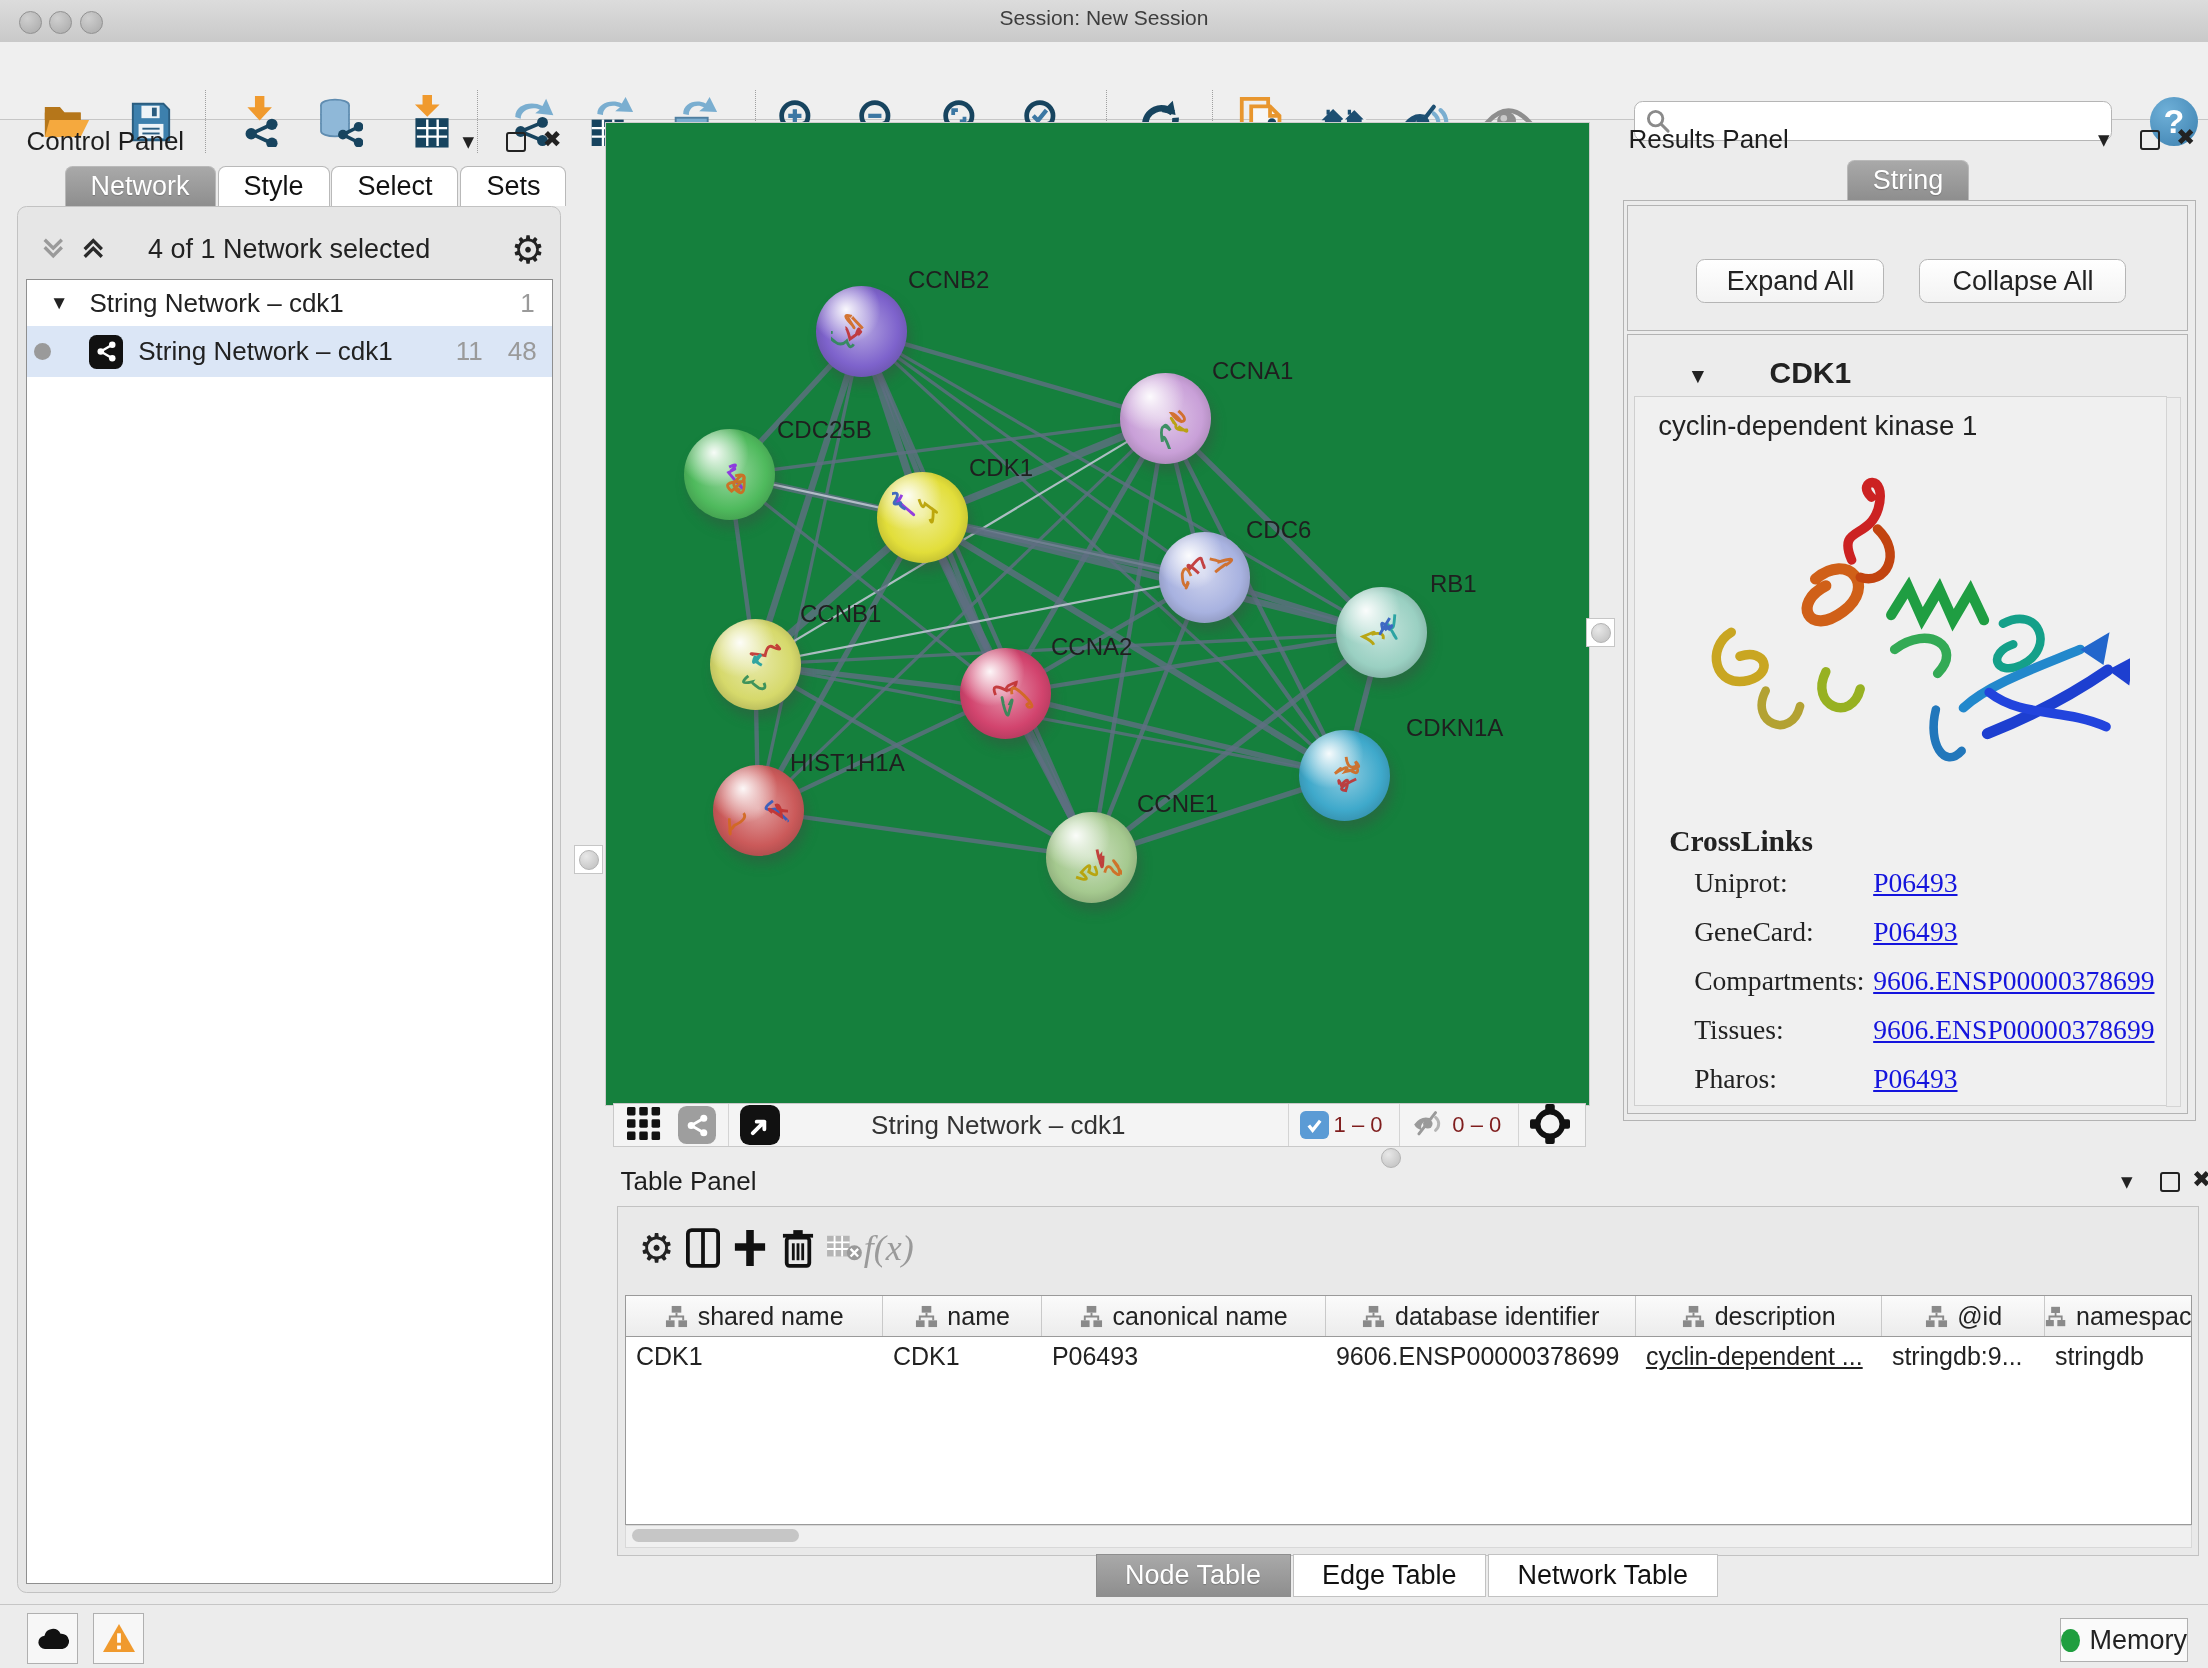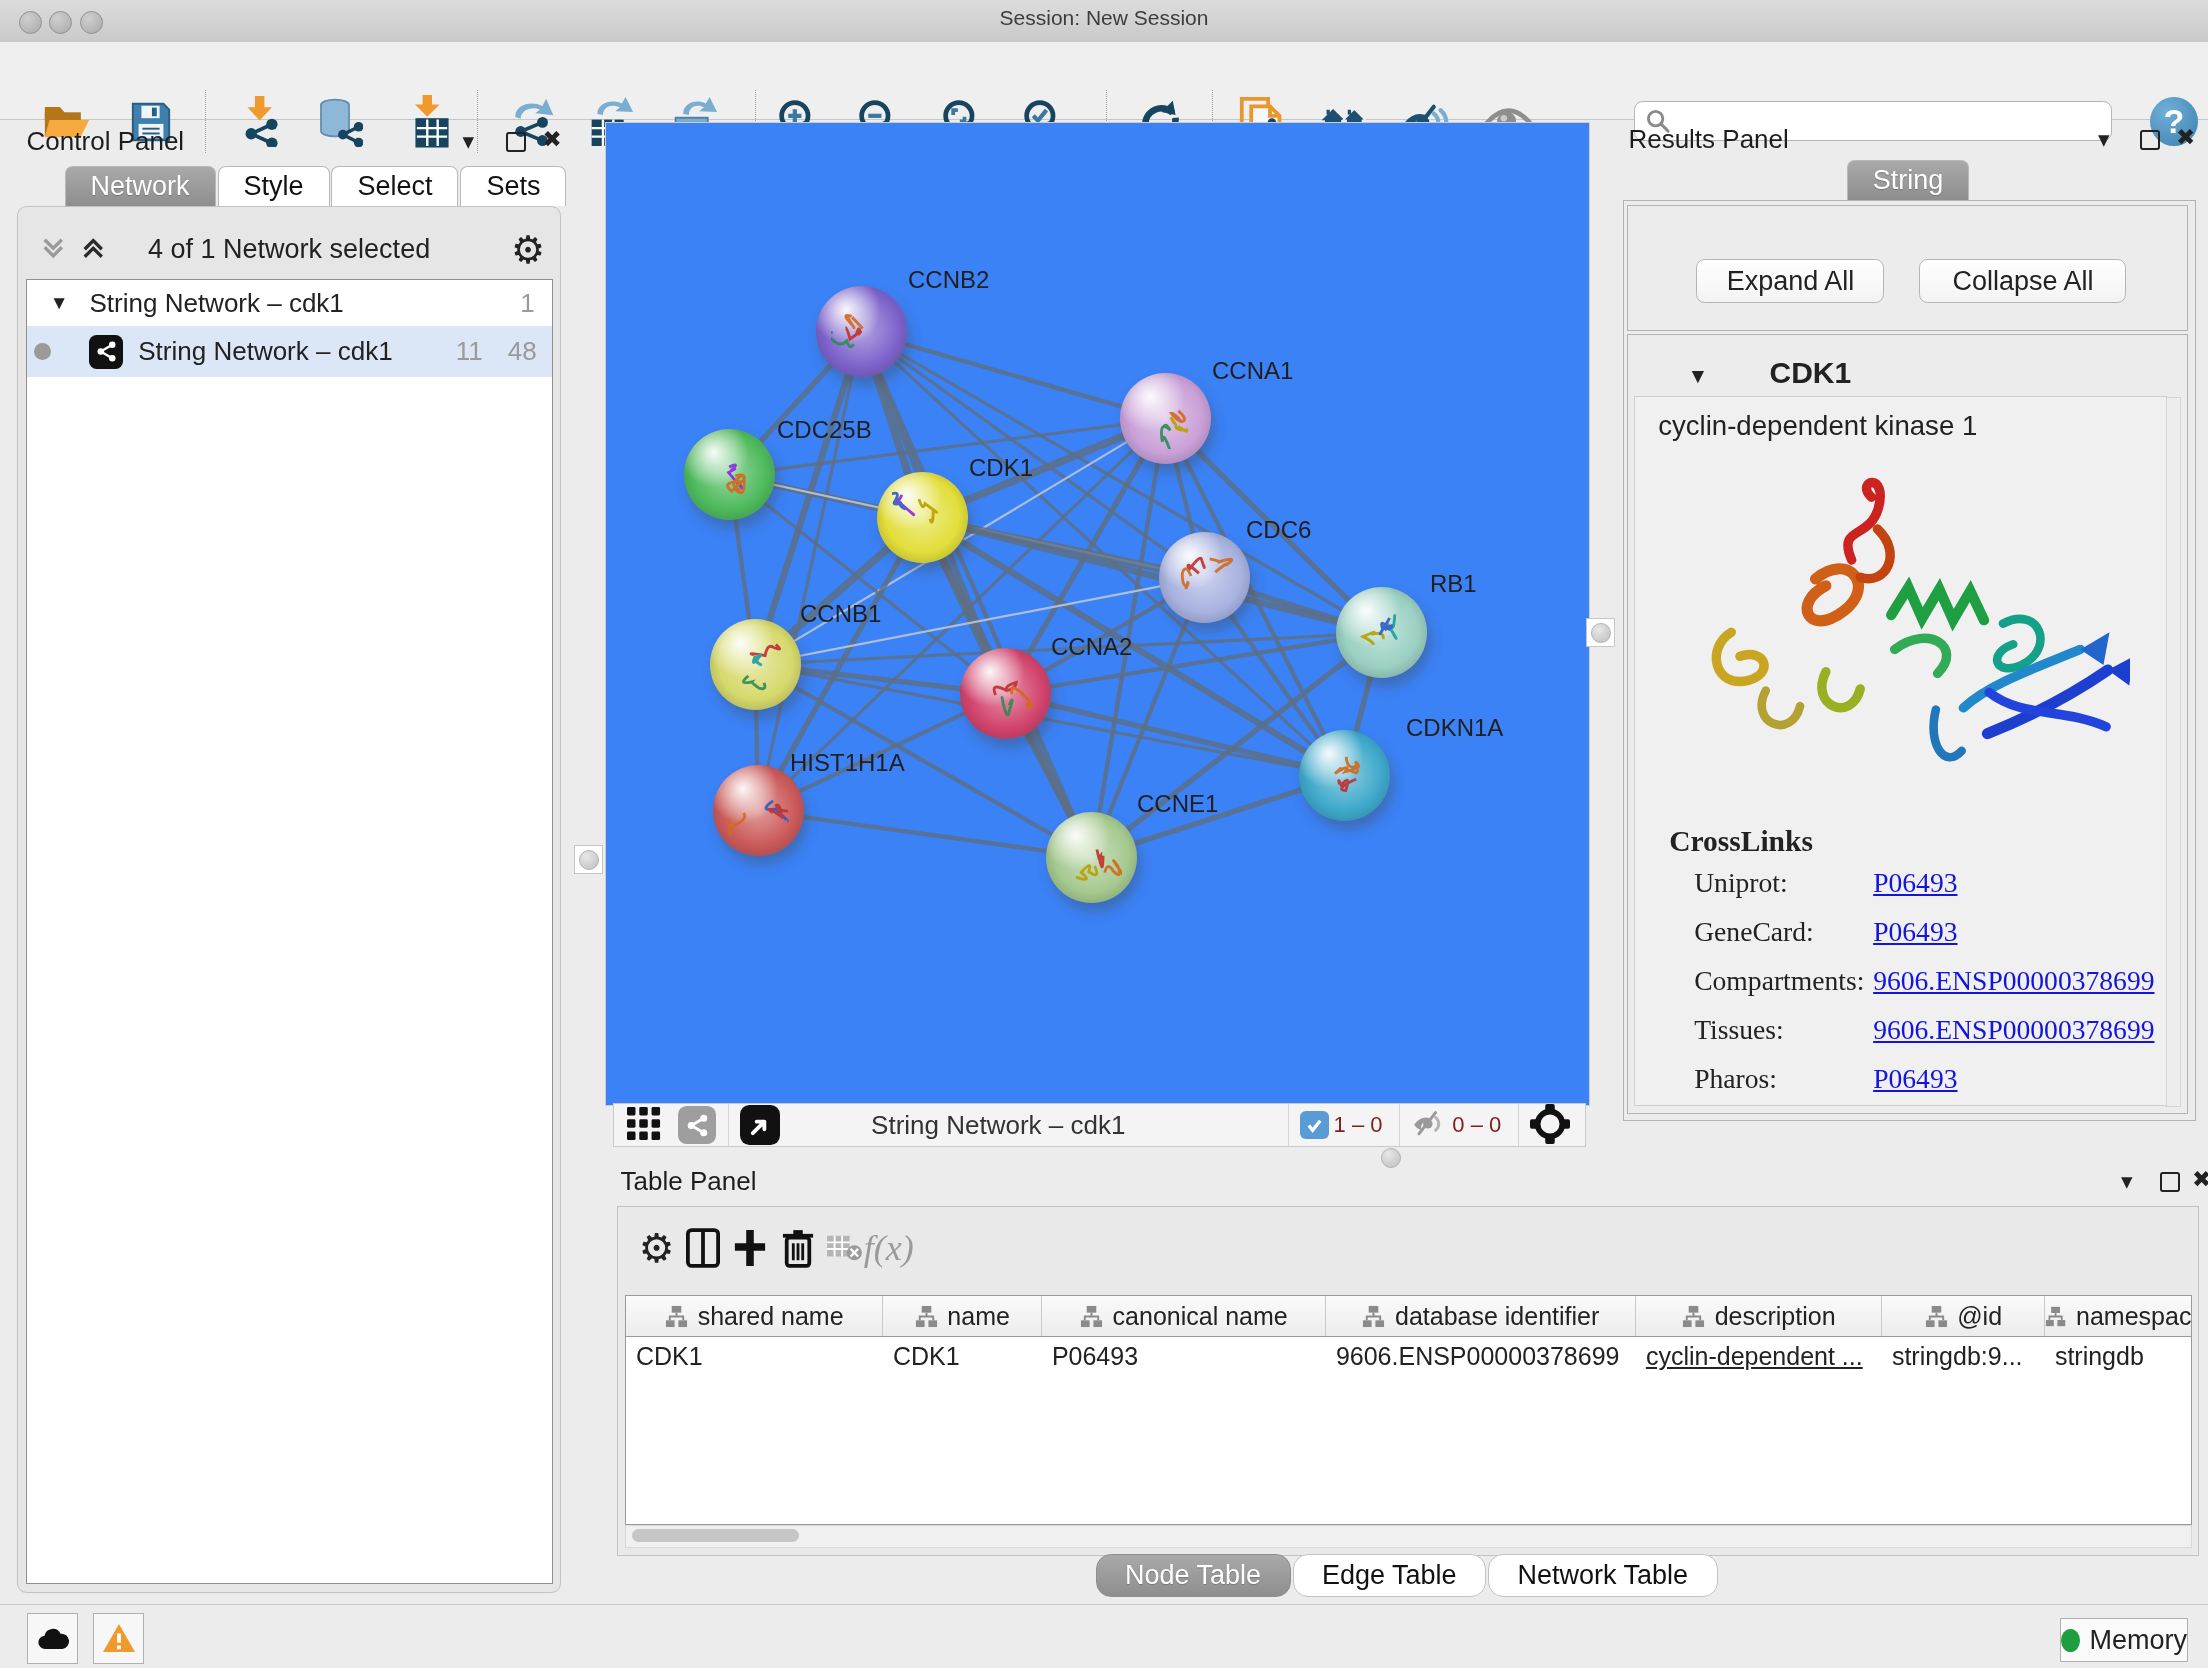--- a/index.html
+++ b/index.html
@@ -42,21 +42,21 @@
     border:1px solid #c2c2c2;border-radius:9.5px;}
   #cp-listhead{position:absolute;left:0;top:21px;width:100%;height:46px;}
   #cp-list{position:absolute;left:7.6px;top:72px;width:525px;height:1303px;background:#fff;
     border:1.9px solid #8f8f8f;}
   .tree-row{position:relative;width:100%;font-size:26px;display:flex;align-items:center;}
   .tree-count{color:#9a9a9a;}
   #tree-child{background:#dbe6f6;}
   .share-badge{width:34px;height:34px;border-radius:7.6px;background:#111;display:flex;
     align-items:center;justify-content:center;}
   
-  #net-canvas{left:605px;top:122px;width:983px;height:982px;background:#3b82f6;
+  #net-canvas{left:605px;top:122px;width:983px;height:982px;background:#15803d;
     border:1px solid #cdcdcd;}
   #net-svg{position:absolute;left:0;top:0;}
   .net-node{position:absolute;width:91px;height:91px;border-radius:50%;
     box-shadow:3.8px 8.6px 11.4px rgba(70,70,70,.35);}
   .net-node svg{position:absolute;left:15px;top:17px;opacity:.9;}
   .net-label{position:absolute;font-size:24px;color:#1f1f1f;white-space:nowrap;}
   #net-toolbar{left:613px;top:1103px;width:971px;height:42px;background:#f4f4f4;
     border:1px solid #c9c9c9;display:flex;align-items:center;}
   .ntb-sep{width:0;height:42px;border-left:1px solid #d4d4d4;margin:0 11.4px;}
   #net-title{font-size:26px;color:#333;}
@@ -93,21 +93,21 @@
   #tbl-head{display:flex;height:40px;background:linear-gradient(#fbfbfb,#ececec);
     border-bottom:1.9px solid #9a9a9a;}
   .th{display:flex;align-items:center;justify-content:center;gap:9.5px;font-size:25px;
     border-right:1px solid #c9c9c9;box-sizing:border-box;flex:none;}
   #tbl-row0{display:flex;height:38px;align-items:center;}
   .td{font-size:25px;padding-left:9.5px;box-sizing:border-box;flex:none;white-space:nowrap;overflow:hidden;}
   #tbl-hscroll{position:absolute;left:7.6px;top:318px;width:1565px;height:21px;background:#f0f0f0;
     border:1px solid #d8d8d8;}
   #tbl-thumb{position:absolute;left:5.7px;top:2.9px;width:167px;height:13.3px;background:#c6c6c6;border-radius:6.7px;}
   #tp-tabs{position:absolute;left:0;right:0;top:392px;text-align:center;}
-  #tp-tabs .tab{border-radius:15px;border:1px solid #c2c2c2;padding:4.8px 28.5px;}
+  #tp-tabs .tab{border-radius:0;border:1px solid #c2c2c2;padding:4.8px 28.5px;}
   #tp-tabs .tab.active{border-color:#8e8e8e;}
   
   #statusbar{left:0;top:1604px;width:2208px;height:65px;background:#ececec;border-top:1px solid #c6c6c6;}
   .sb-btn{position:absolute;top:7.6px;width:49px;height:49px;background:#f7f7f7;border:1.9px solid #b0b0b0;
     display:flex;align-items:center;justify-content:center;}
   #memory-btn{position:absolute;left:2060px;top:13.3px;width:126px;height:42px;background:#fafafa;
     border:1.9px solid #b0b0b0;display:flex;align-items:center;justify-content:center;gap:9.5px;font-size:27px;}
   #memory-dot{width:23px;height:23px;border-radius:50%;background:#1f9e3f;}
 </style>
 </head>

